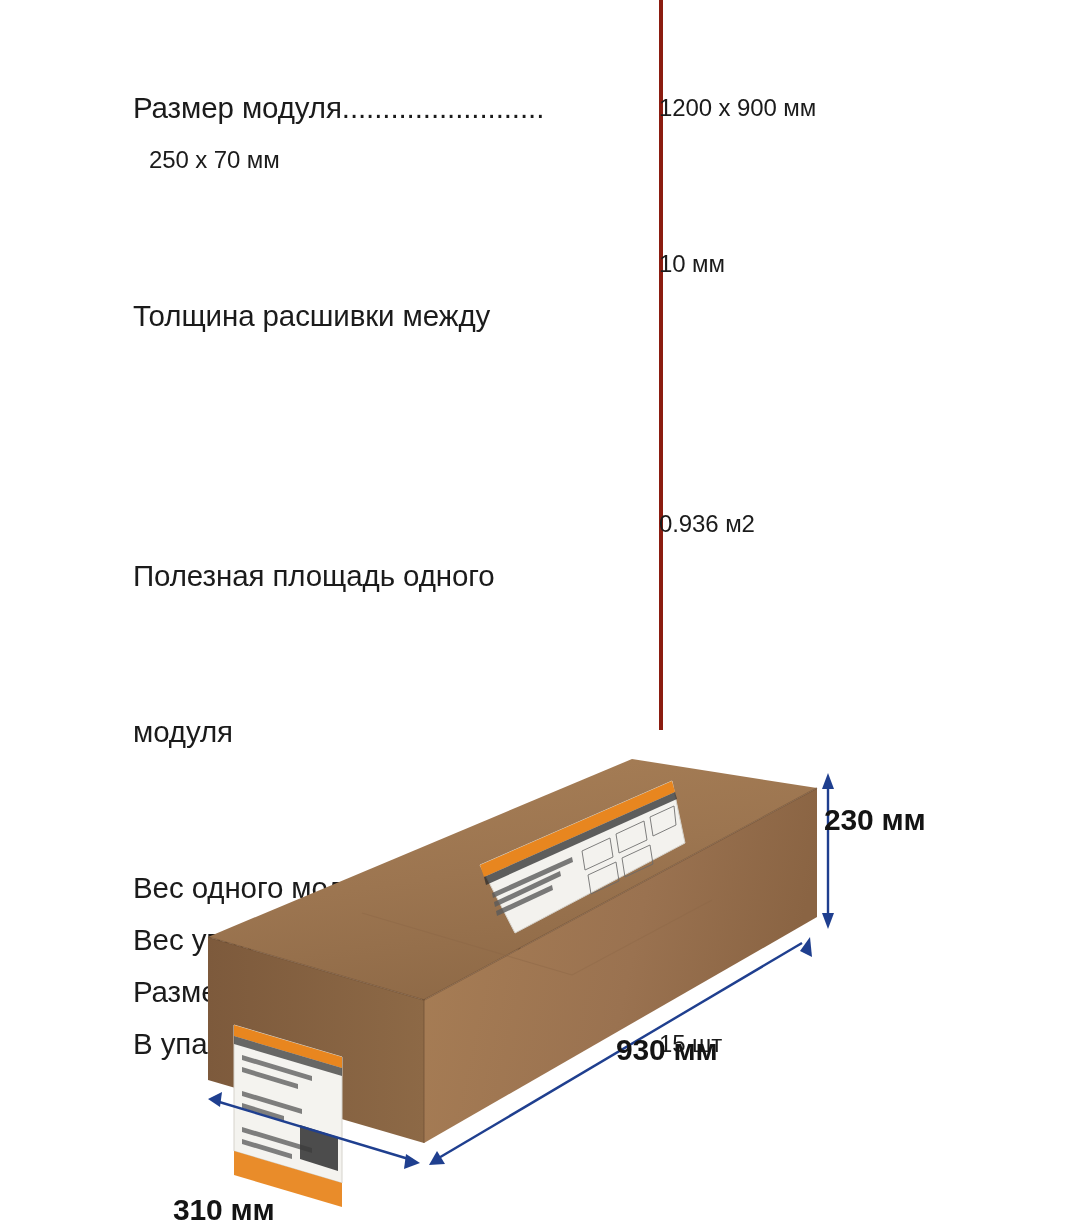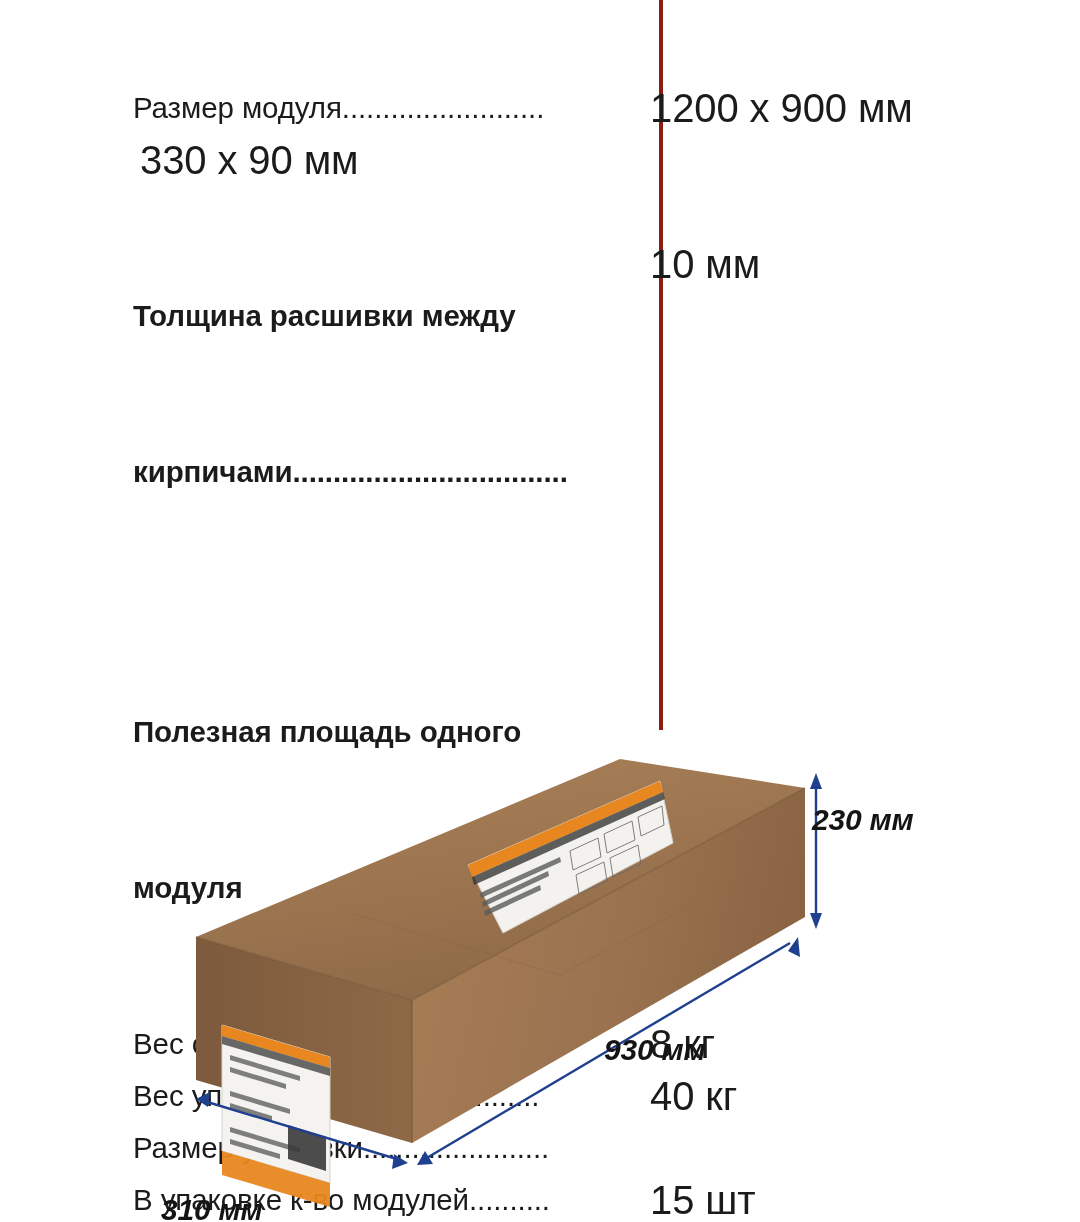--- a/index.html
+++ b/index.html
@@ -45,41 +45,40 @@
   }
   .spec-label {
     width: 510px;
     font-size: 29.5px;
     line-height: 52px;
     letter-spacing: -0.1px;
     white-space: pre;
     color: #1b1b1b;
   }
   .spec-value {
-    margin-left: 7px;
-    font-size: 40px;
+    margin-left: 16px;
+    font-size: 24px;
     line-height: 52px;
     letter-spacing: -0.1px;
     white-space: pre;
     color: #1b1b1b;
     text-align: right;
   }
-  .spec-row.two-line .spec-label { line-height: 52px; font-weight: bold; }
+  .spec-row.two-line .spec-label { line-height: 52px; }
   .spec-row.two-line .spec-value { line-height: 52px; }
   .label-l2 { display: block; }
   .value-offset { margin-top: 52px; }
 
   
   .box-wrap {
     position: absolute;
-    left: 0;
+    left: 12px;
     top: 735px;
     width: 908px;
     height: 487px;
-    font-style: italic;
   }
   .box-svg { display: block; }
 
   .dim-text {
     position: absolute;
     font-size: 30px;
     font-weight: 700;
     color: #141414;
     letter-spacing: -0.2px;
     white-space: pre;
@@ -96,36 +95,36 @@
   <div class="spec-divider"></div>
 
   <div class="spec-table">
 
     <div class="spec-row">
       <div class="spec-label">Размер модуля.........................</div>
       <div class="spec-value">1200 x 900 мм</div>
     </div>
 
     <div class="spec-row">
-      <div class="spec-value">330 x 90 мм</div>
+      <div class="spec-value">250 x 70 мм</div>
     </div>
 
     <div class="spec-row two-line">
       <div class="spec-label">
         <span class="label-l2">Толщина расшивки между</span>
-        <span class="label-l2">кирпичами..................................</span>
       </div>
       <div class="spec-value value-offset">10 мм</div>
     </div>
 
     <div class="spec-row two-line">
       <div class="spec-label">
         <span class="label-l2">Полезная площадь одного</span>
         <span class="label-l2">модуля</span>
       </div>
+      <div class="spec-value value-offset">0.936 м2</div>
     </div>
 
     <div class="spec-row">
       <div class="spec-label">Вес одного модуля...................</div>
       <div class="spec-value">8 кг</div>
     </div>
 
     <div class="spec-row">
       <div class="spec-label">Вес упаковки............................</div>
       <div class="spec-value">40 кг</div>

